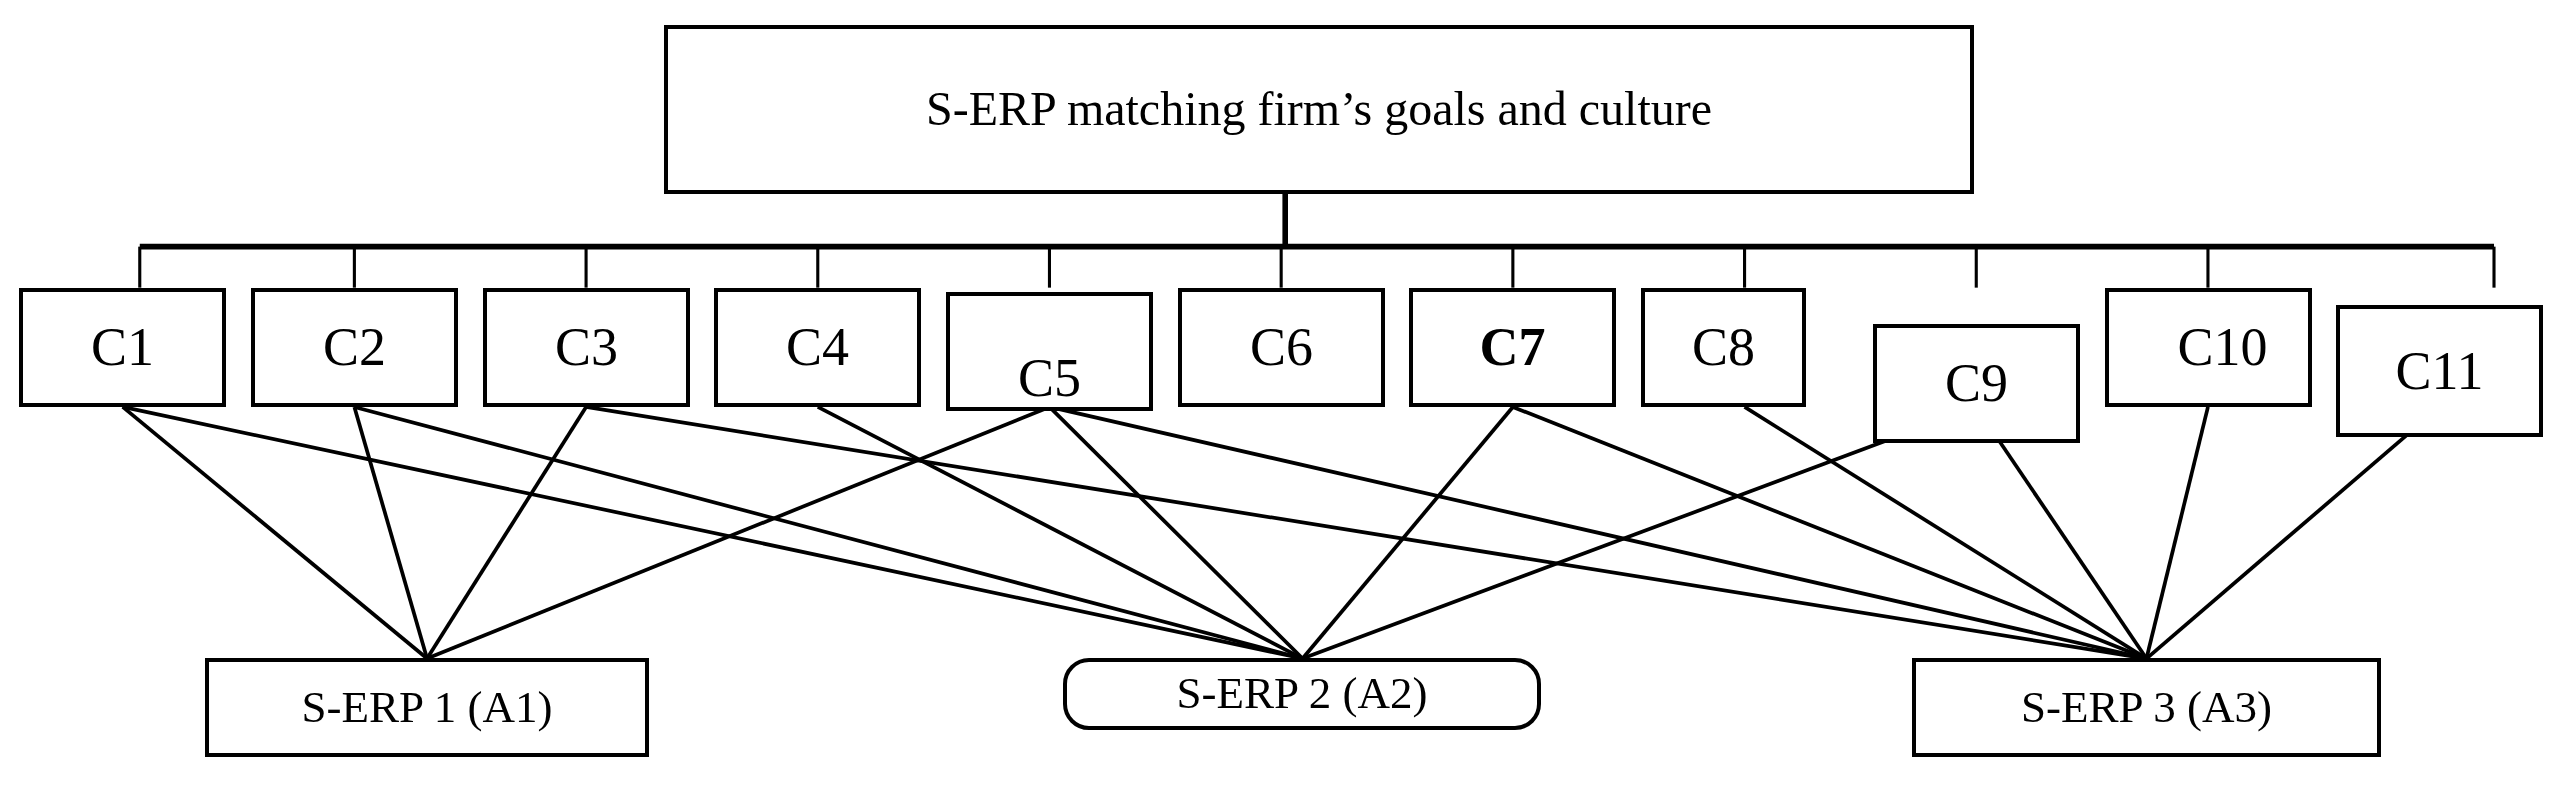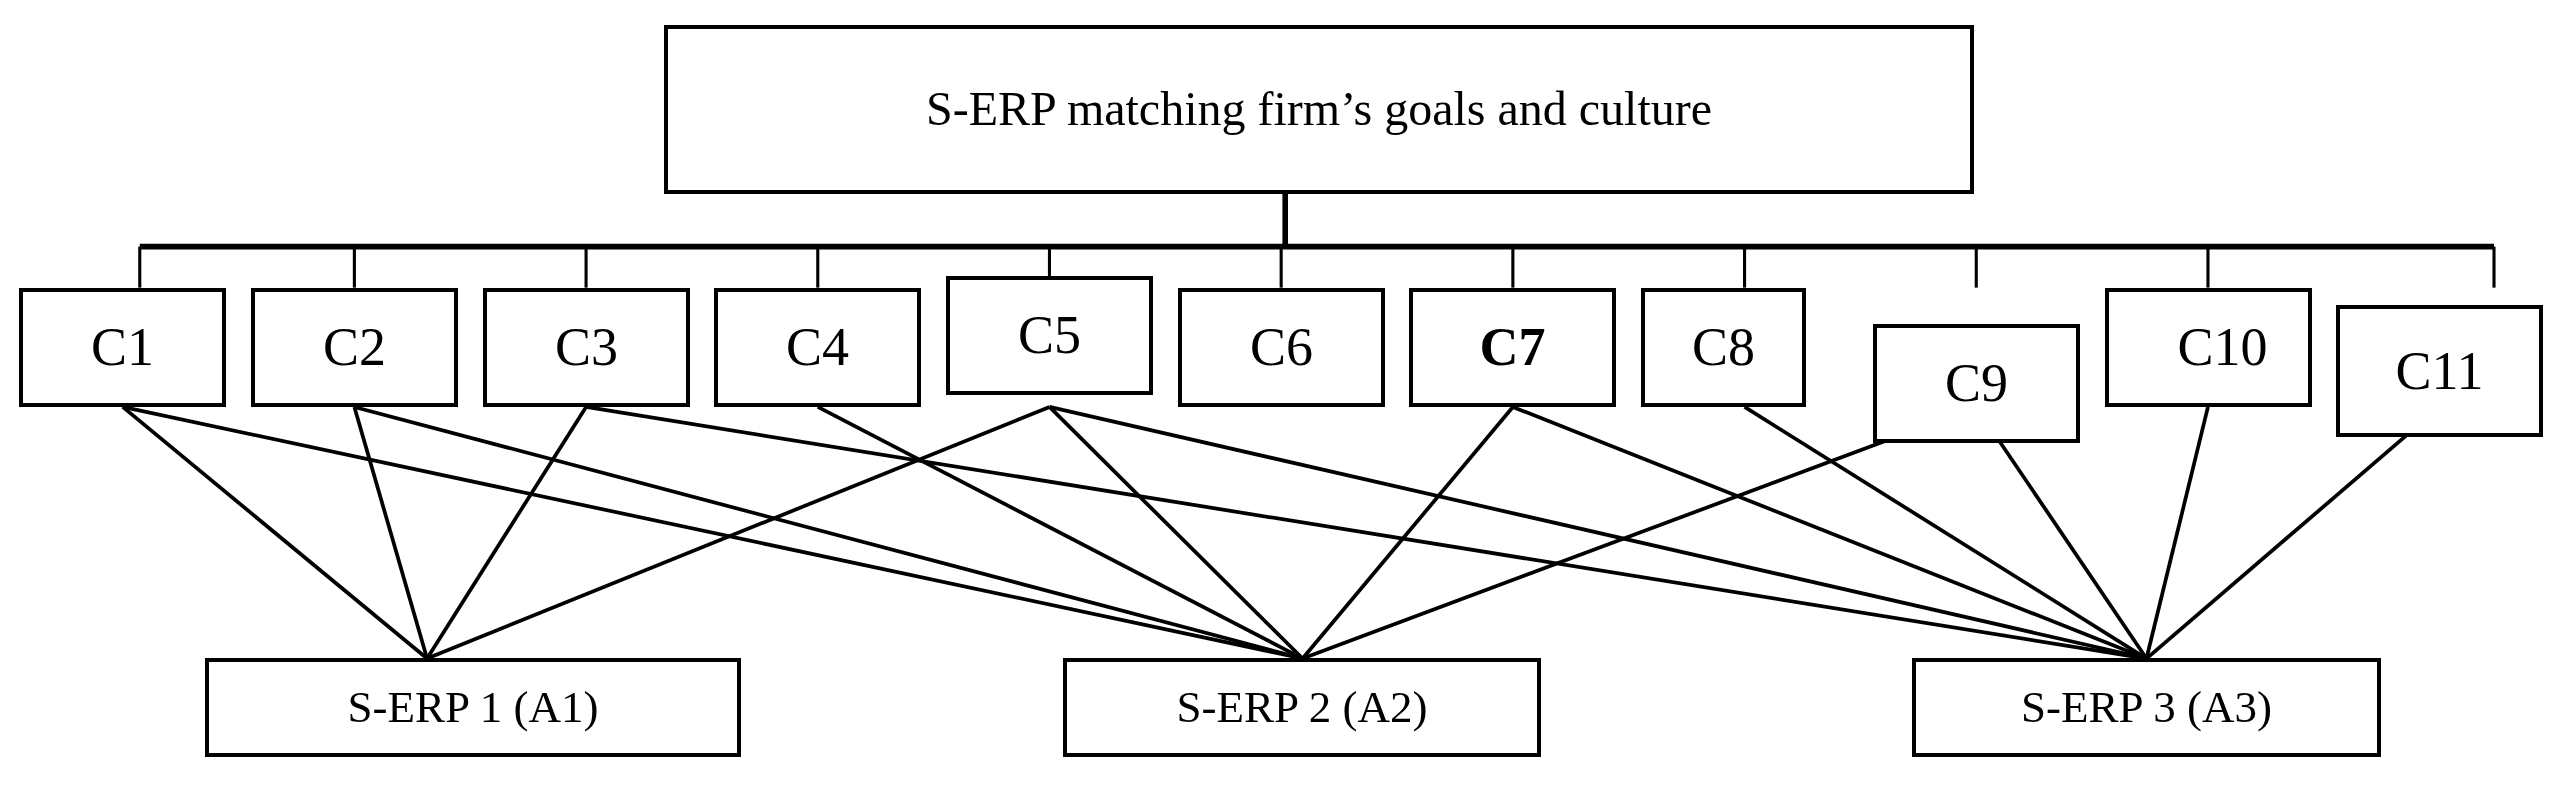--- a/index.html
+++ b/index.html
@@ -88,21 +88,21 @@
       </div>
       <div class="node crit" style="left: 251px; top: 288px; width: 207px; height: 119px;">
         <span>C2</span>
       </div>
       <div class="node crit" style="left: 483px; top: 288px; width: 207px; height: 119px;">
         <span>C3</span>
       </div>
       <div class="node crit" style="left: 714px; top: 288px; width: 207px; height: 119px; align-items: center;">
         <span>C4</span>
       </div>
-      <div class="node crit" style="left: 946px; top: 276px; width: 207px; height: 119px;">
+      <div class="node crit" style="left: 946px; top: 292px; width: 207px; height: 119px; align-items: flex-end;">
         <span>C5</span>
       </div>
       <div class="node crit" style="left: 1178px; top: 288px; width: 207px; height: 119px;">
         <span>C6</span>
       </div>
       <div class="node crit" style="left: 1409px; top: 288px; width: 207px; height: 119px; font-weight: bold;">
         <span>C7</span>
       </div>
       <div class="node crit" style="left: 1641px; top: 288px; width: 165px; height: 119px;">
         <span>C8</span>
@@ -111,24 +111,24 @@
         <span>C9</span>
       </div>
       <div class="node crit" style="left: 2105px; top: 288px; width: 207px; height: 119px; padding-left: 28px;">
         <span>C10</span>
       </div>
       <div class="node crit" style="left: 2336px; top: 305px; width: 207px; height: 132px; text-align: center;">
         <span>C11</span>
       </div>
     </div>
   <div id="alternatives-layer">
-      <div class="node alt" style="left: 205px; top: 658px; width: 536px; height: 99px;">
+      <div class="node alt" style="left: 205px; top: 658px; width: 444px; height: 99px;">
         <span>S-ERP 1 (A1)</span>
       </div>
-      <div class="node alt" style="left: 1063px; top: 658px; width: 478px; height: 99px;">
+      <div class="node alt" style="left: 1063px; top: 658px; width: 478px; height: 72px; border-radius: 26px;">
         <span>S-ERP 2 (A2)</span>
       </div>
       <div class="node alt" style="left: 1912px; top: 658px; width: 469px; height: 99px;">
         <span>S-ERP 3 (A3)</span>
       </div>
     </div>
 
 </div>
 
 

